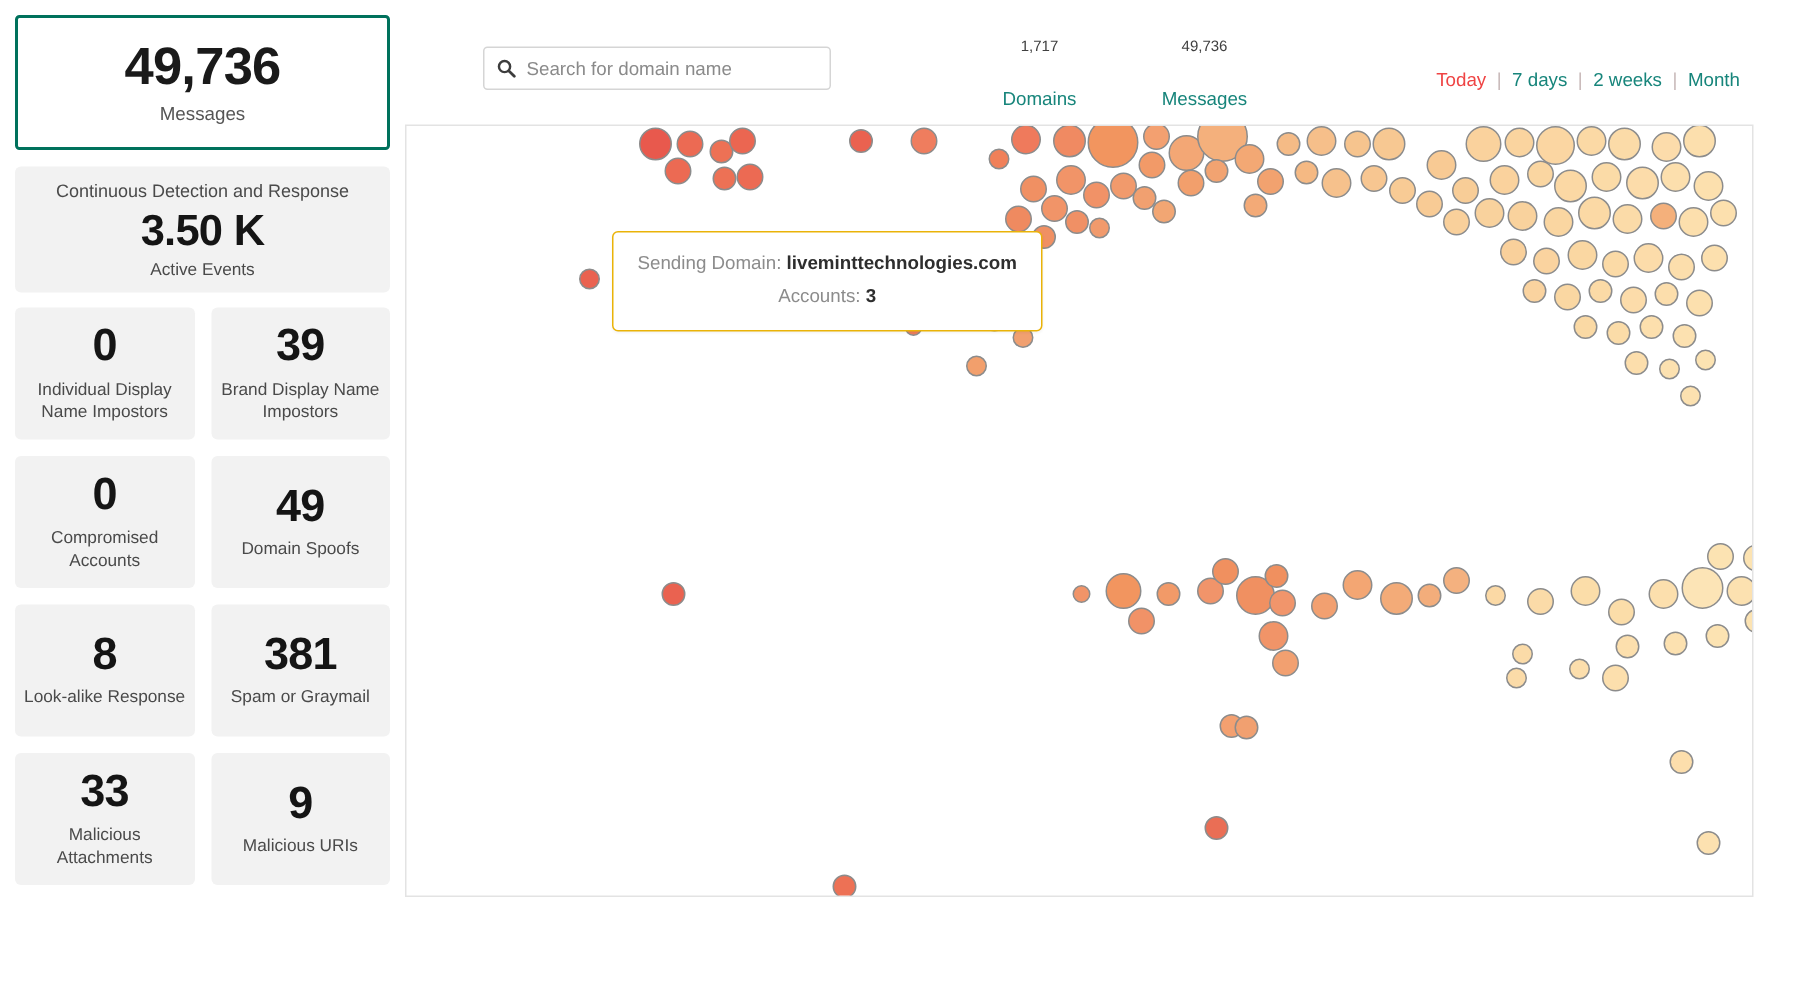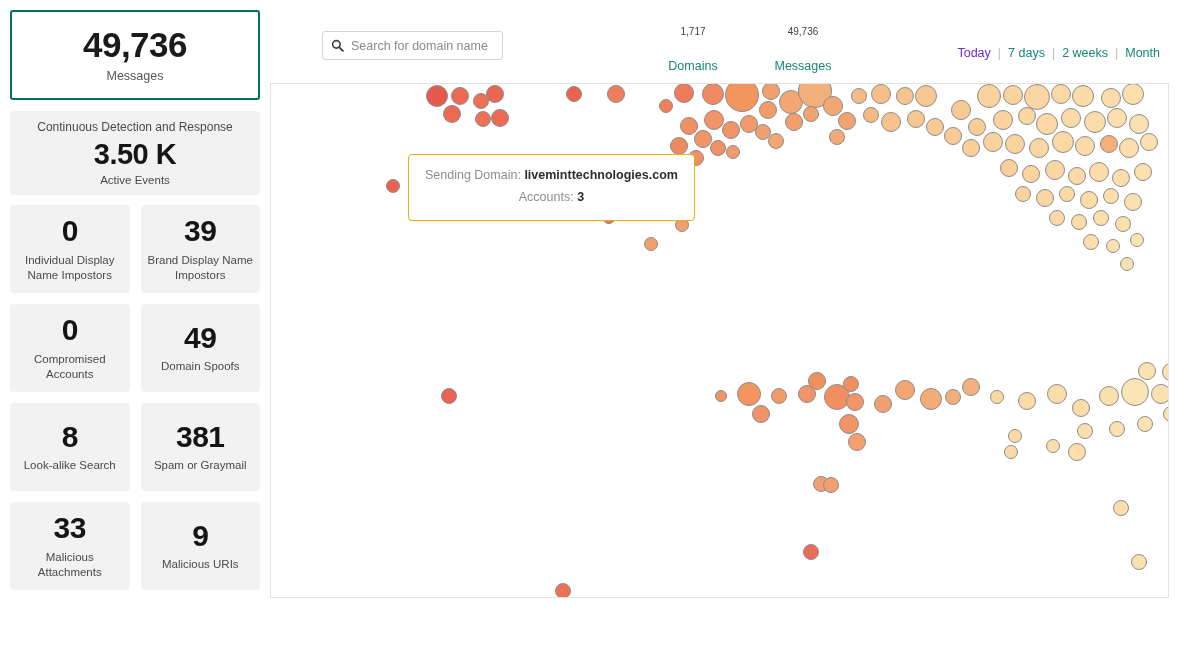--- a/index.html
+++ b/index.html
@@ -70,21 +70,21 @@
 
   
   #main { flex: 1 1 auto; position: relative; height: 659px; }
 
   #topbar {
     height: 83px; position: relative;
     display: flex; align-items: center;
   }
   .search-wrap {
     position: absolute; left: 52px; top: 31px;
-    width: 181px; height: 29px;
+    width: 232px; height: 29px;
     border: 1px solid #d5d5d5; border-radius: 3px;
     background: #fff;
     display: flex; align-items: center; padding: 0 8px;
   }
   .search-icon { flex: 0 0 auto; display: flex; align-items: center; margin-right: 7px; }
   .search-input {
     border: none; outline: none; background: transparent;
     font-family: "Liberation Sans", sans-serif;
     font-size: 12.5px; color: #6f6f6f; width: 100%;
   }
@@ -169,21 +169,21 @@
         <div class="tile">
           <div class="tile-num">0</div>
           <div class="tile-label">Compromised Accounts</div>
         </div>
         <div class="tile">
           <div class="tile-num">49</div>
           <div class="tile-label">Domain Spoofs</div>
         </div>
         <div class="tile">
           <div class="tile-num">8</div>
-          <div class="tile-label">Look-alike Search</div>
+          <div class="tile-label">Look-alike Response</div>
         </div>
         <div class="tile">
           <div class="tile-num">381</div>
           <div class="tile-label">Spam or Graymail</div>
         </div>
         <div class="tile">
           <div class="tile-num">33</div>
           <div class="tile-label">Malicious Attachments</div>
         </div>
         <div class="tile">
@@ -212,21 +212,21 @@
             <div class="stat-value">1,717</div>
             <div class="stat-label" style="color: rgb(23, 133, 123);">Domains</div>
           </div>
           <div class="stat">
             <div class="stat-value">49,736</div>
             <div class="stat-label" style="color: rgb(23, 133, 123);">Messages</div>
           </div>
         </div>
 
       <div class="range-group" id="range-group">
-          <span class="range-link" style="color: #6d28d9; text-align: right;">Today</span>
+          <span class="range-link" style="color: #ef4444; text-align: right;">Today</span>
           <span class="range-sep">|</span>
           <span class="range-link" style="color: rgb(23, 133, 123);">7 days</span>
           <span class="range-sep">|</span>
           <span class="range-link" style="color: rgb(23, 133, 123);">2 weeks</span>
           <span class="range-sep">|</span>
           <span class="range-link" style="color: rgb(23, 133, 123);">Month</span>
         </div>
     </div>
 
     <div id="chart-panel">

